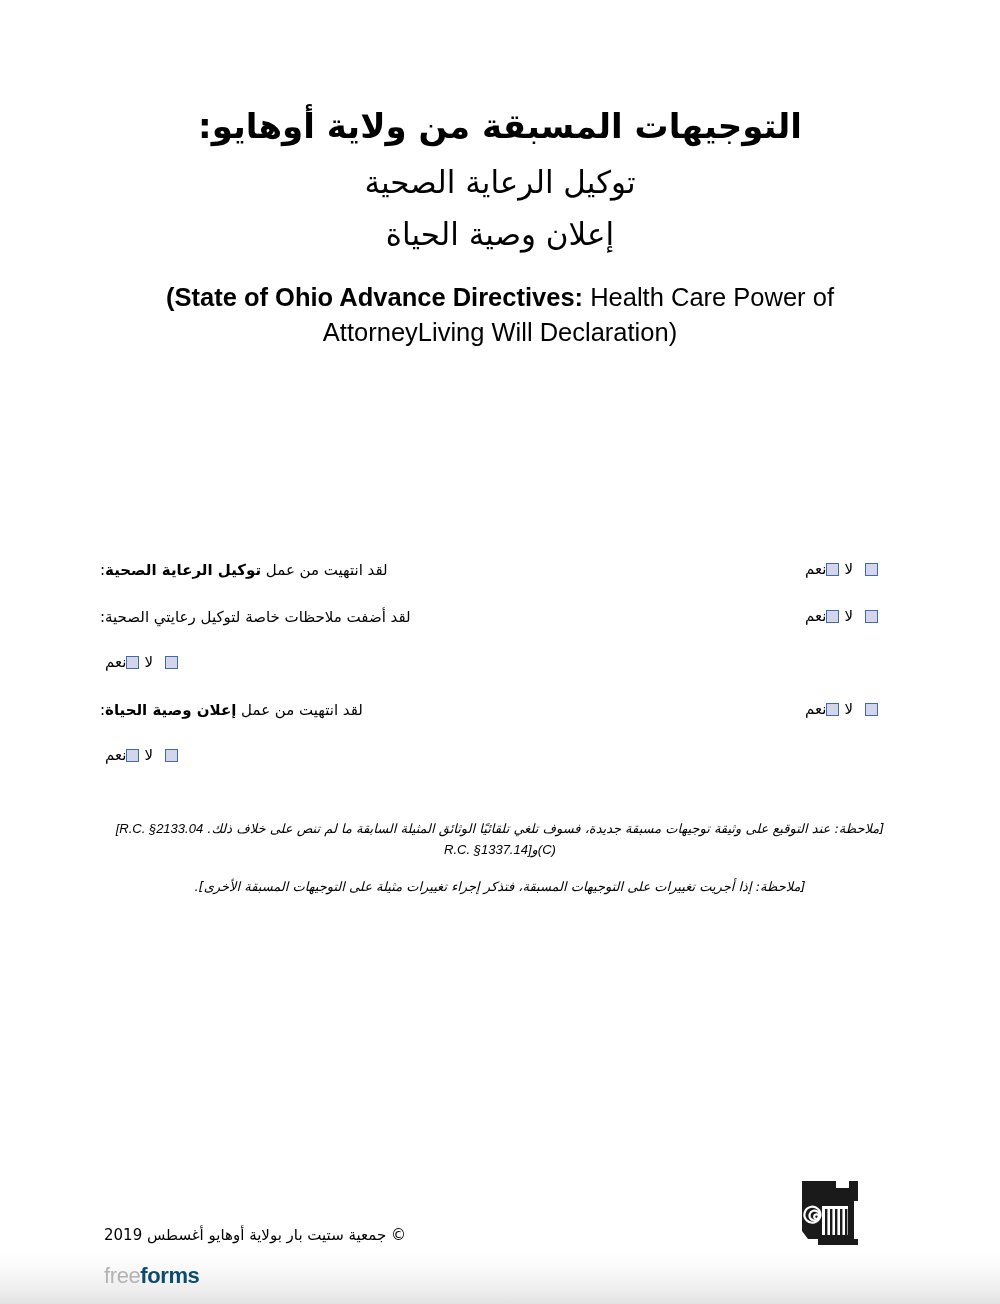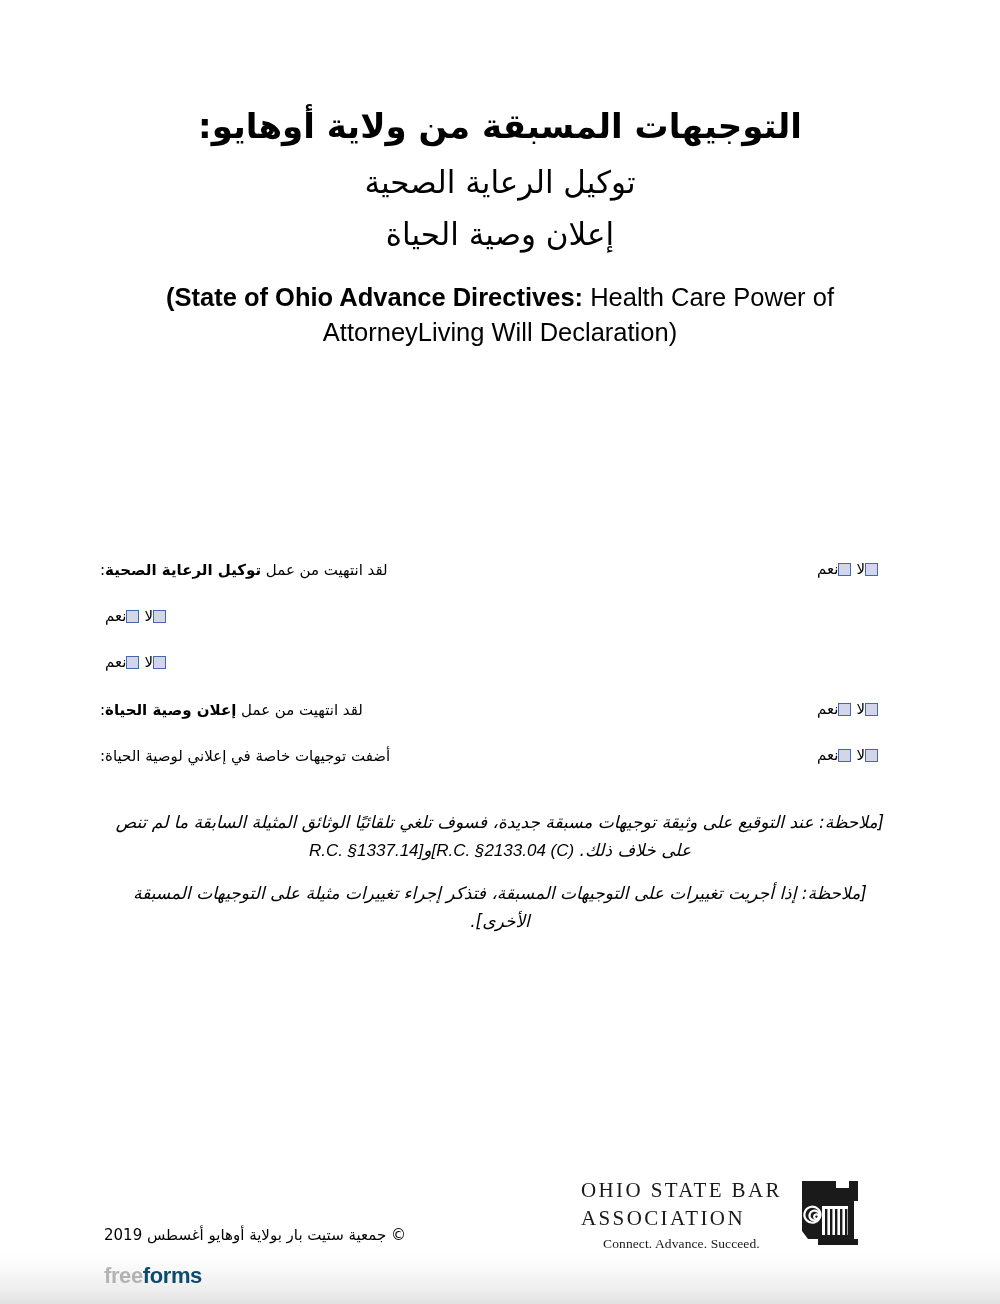--- a/index.html
+++ b/index.html
@@ -103,21 +103,21 @@
     flex-direction: row-reverse;
     align-items: flex-end;
     gap: 0;
     padding-top: 3px;
   }
   .answer {
     display: flex;
     flex-direction: row-reverse;
     align-items: center;
   }
-  .answer + .answer { margin-right: 22px; }
+  .answer + .answer { margin-right: 22px; gap: 12px; }
   .ans-text {
     direction: rtl;
     unicode-bidi: isolate;
     font-family: "DejaVu Sans", "Liberation Sans", sans-serif;
     font-size: 15px;
     line-height: 1;
     margin-left: 5px;
   }
   .checkbox {
     width: 13px;
@@ -133,25 +133,25 @@
   .notes {
     position: absolute;
     top: 806px;
     left: 100px;
     width: 800px;
   }
   .note {
     direction: rtl;
     unicode-bidi: isolate;
     font-family: "DejaVu Sans", "Liberation Sans", sans-serif;
-    font-size: 17px;
+    font-size: 13px;
     font-style: italic;
     line-height: 1.62;
     text-align: center;
-    margin: 3px;
+    margin: 12px;
   }
   .note + .note { margin-top: 16px; }
   .note .lat {
     direction: ltr;
     unicode-bidi: embed;
     font-family: "Liberation Sans", sans-serif;
     font-style: italic;
   }
 
   
@@ -213,21 +213,21 @@
     top: 1265px;
     left: 104px;
     direction: ltr;
     unicode-bidi: isolate;
     font-family: "Liberation Sans", sans-serif;
     font-size: 22px;
     font-weight: bold;
     letter-spacing: -0.4px;
     line-height: 1;
   }
-  .wm-free { color: #b3b3b3; font-weight: bold; }
+  .wm-free { color: #b3b3b3; font-weight: normal; }
   .wm-forms { color: #113f86; font-weight: bold; }
 </style>
 </head>
 <body>
 
 <div class="page">
 
   <div class="title-block">
     <h1 class="title-ar-main">التوجيهات المسبقة من ولاية أوهايو:</h1>
     <h2 class="title-ar-sub">توكيل الرعاية الصحية</h2>
@@ -245,20 +245,21 @@
           <span class="checkbox" style="background: rgb(211, 214, 234); border-color: rgb(65, 105, 176);"></span>
         </span>
         <span class="answer">
           <span class="ans-text">لا</span>
           <span class="checkbox" style="background: rgb(211, 214, 234); border-color: rgb(65, 105, 176);"></span>
         </span>
       </div>
     </div>
 
     <div class="check-row">
+      <div class="row-label"><span>لقد أضفت ملاحظات خاصة لتوكيل رعايتي الصحية:</span><b></b><span></span></div>
       <div class="answers">
         <span class="answer">
           <span class="ans-text">نعم</span>
           <span class="checkbox" style="background: rgb(211, 214, 234); border-color: rgb(65, 105, 176);"></span>
         </span>
         <span class="answer">
           <span class="ans-text">لا</span>
           <span class="checkbox" style="background: rgb(211, 214, 234); border-color: rgb(65, 105, 176);"></span>
         </span>
       </div>
@@ -285,21 +286,20 @@
           <span class="checkbox" style="background: rgb(211, 214, 234); border-color: rgb(65, 105, 176);"></span>
         </span>
         <span class="answer">
           <span class="ans-text">لا</span>
           <span class="checkbox" style="background: rgb(211, 214, 234); border-color: rgb(65, 105, 176);"></span>
         </span>
       </div>
     </div>
 
     <div class="check-row">
-      <div class="row-label"><span>أضفت توجيهات خاصة في إعلاني لوصية الحياة:</span><b></b><span></span></div>
       <div class="answers">
         <span class="answer">
           <span class="ans-text">نعم</span>
           <span class="checkbox" style="background: rgb(211, 214, 234); border-color: rgb(65, 105, 176);"></span>
         </span>
         <span class="answer">
           <span class="ans-text">لا</span>
           <span class="checkbox" style="background: rgb(211, 214, 234); border-color: rgb(65, 105, 176);"></span>
         </span>
       </div>
@@ -330,25 +330,20 @@
           <rect x="28" y="56" width="30" height="4"></rect>
         </g>
 
         <g fill="none" stroke="#ffffff" stroke-width="2.2">
           <path d="M26 30 a8 8 0 1 0 0.1 0.1"></path>
           <path d="M26 33 a5 5 0 1 0 0.1 0.1"></path>
           <path d="M26 36 a2.3 2.3 0 1 0 0.1 0.1"></path>
         </g>
       </svg>
     </span>
-    <span class="logo-text">
-      <div class="logo-line1">OHIO STATE BAR</div>
-      <div class="logo-line2">ASSOCIATION</div>
-      <div class="logo-tagline">Connect. Advance. Succeed.</div>
-    </span>
   </div>
 
   <div class="copyright">© جمعية ستيت بار بولاية أوهايو أغسطس 2019</div>
 
   <div class="bottom-bar"></div>
   <div class="watermark"><span class="wm-free" style="color: rgb(179, 179, 179);">free</span><span class="wm-forms" style="color: #0c4a6e;">forms</span></div>
 
 </div>
 
 </body></html>

